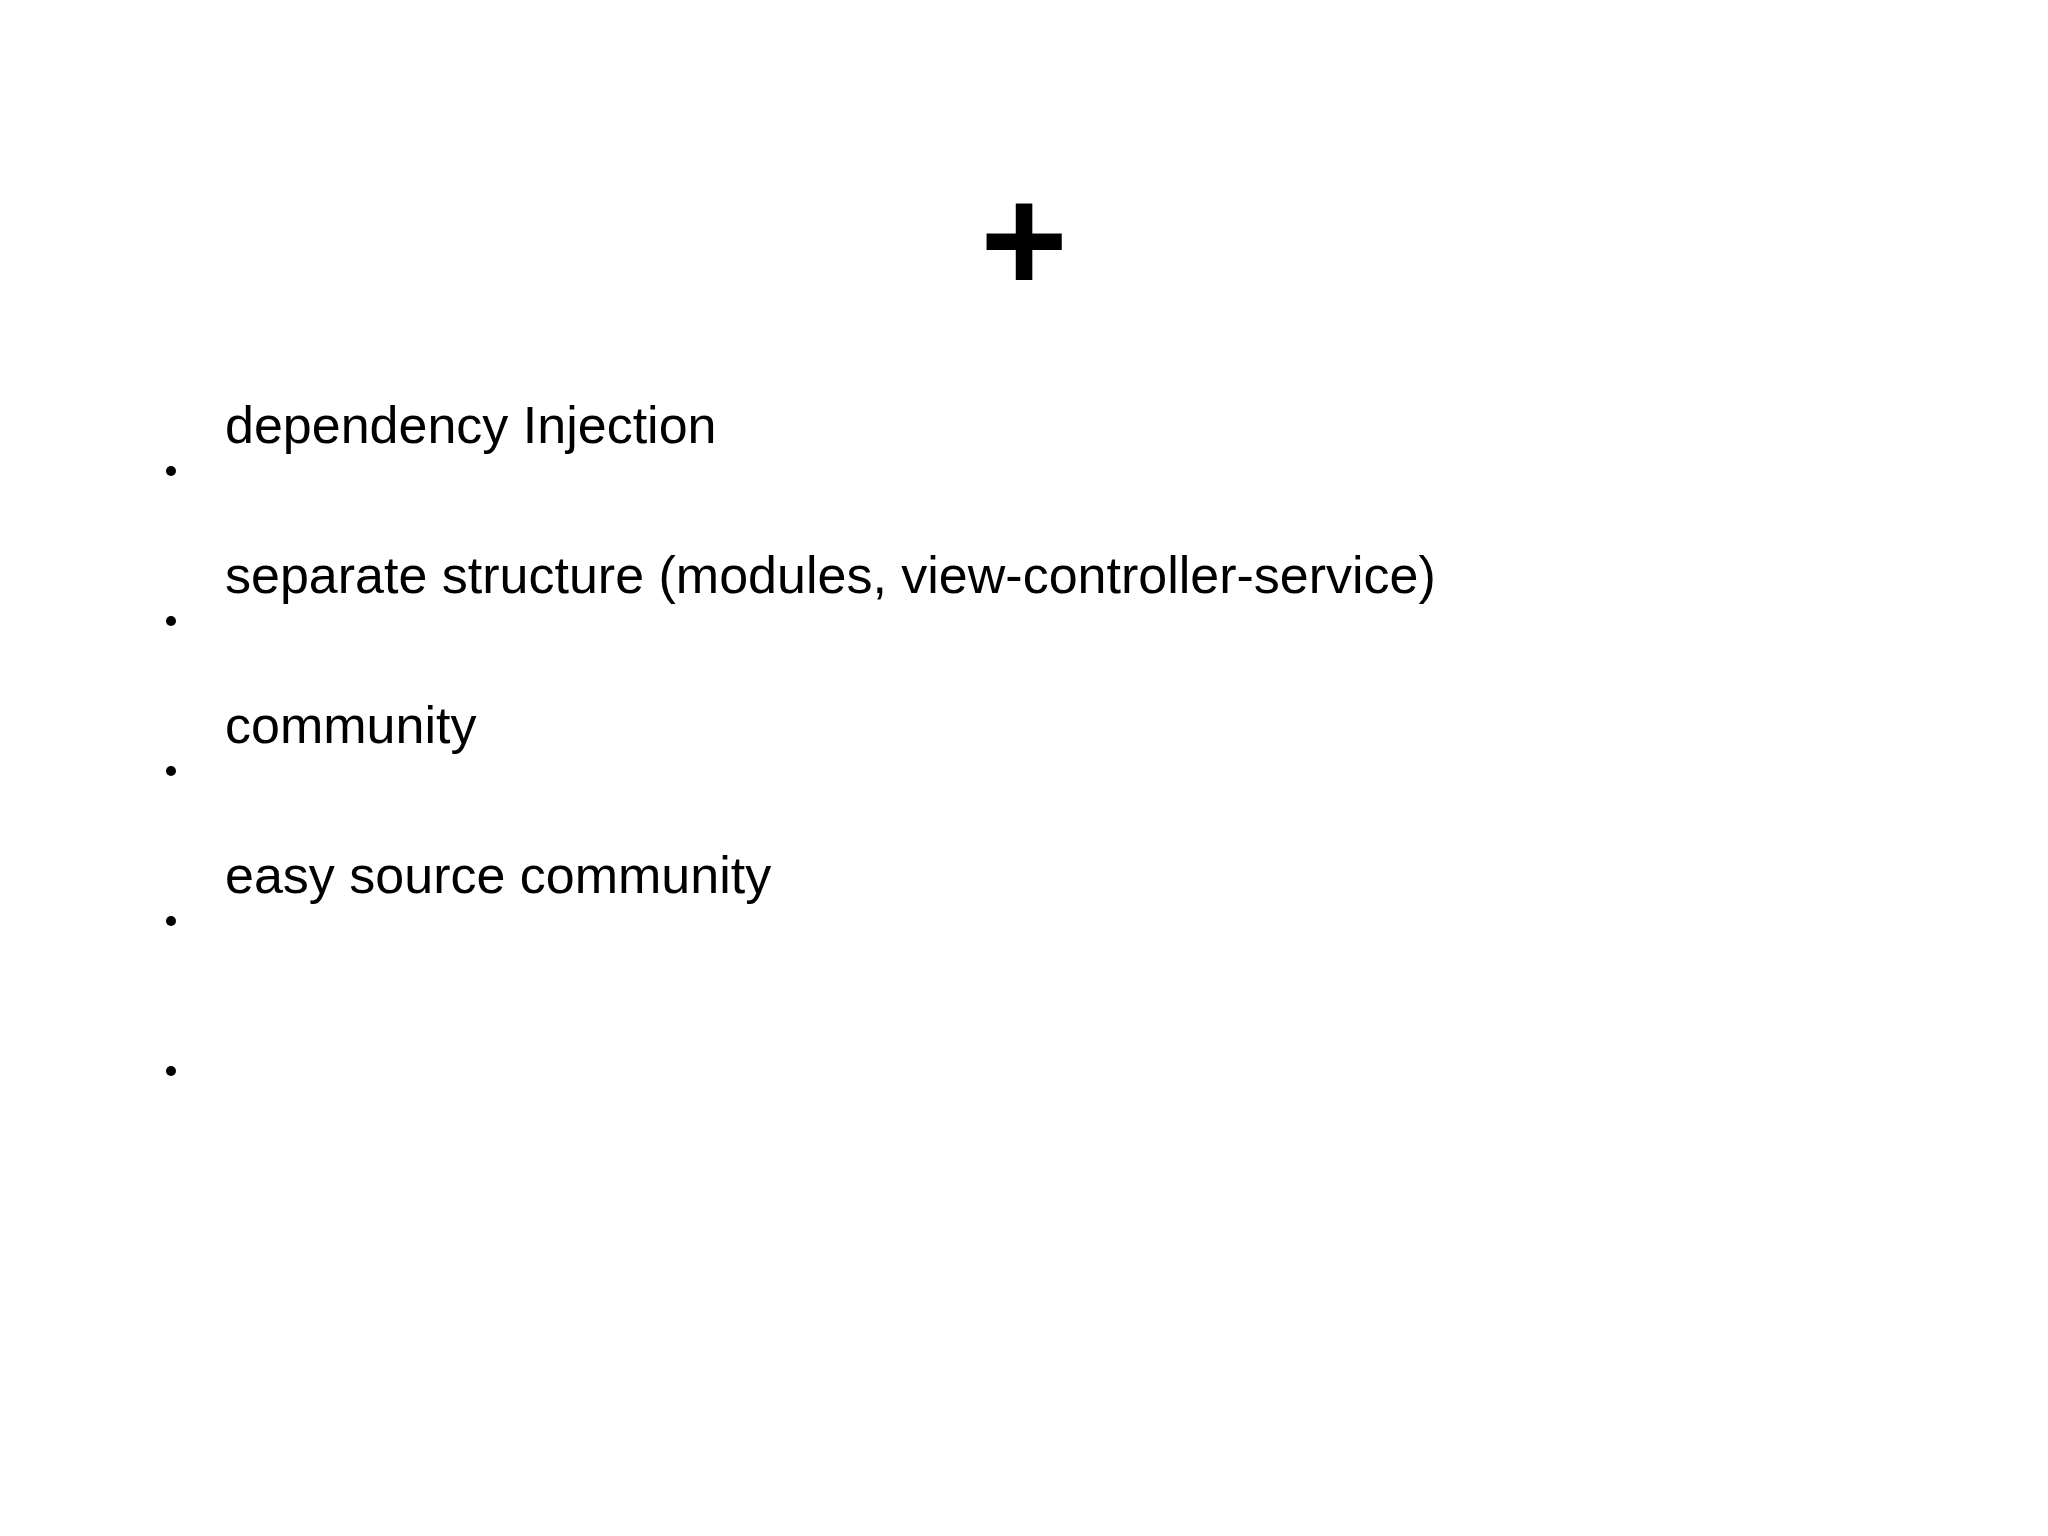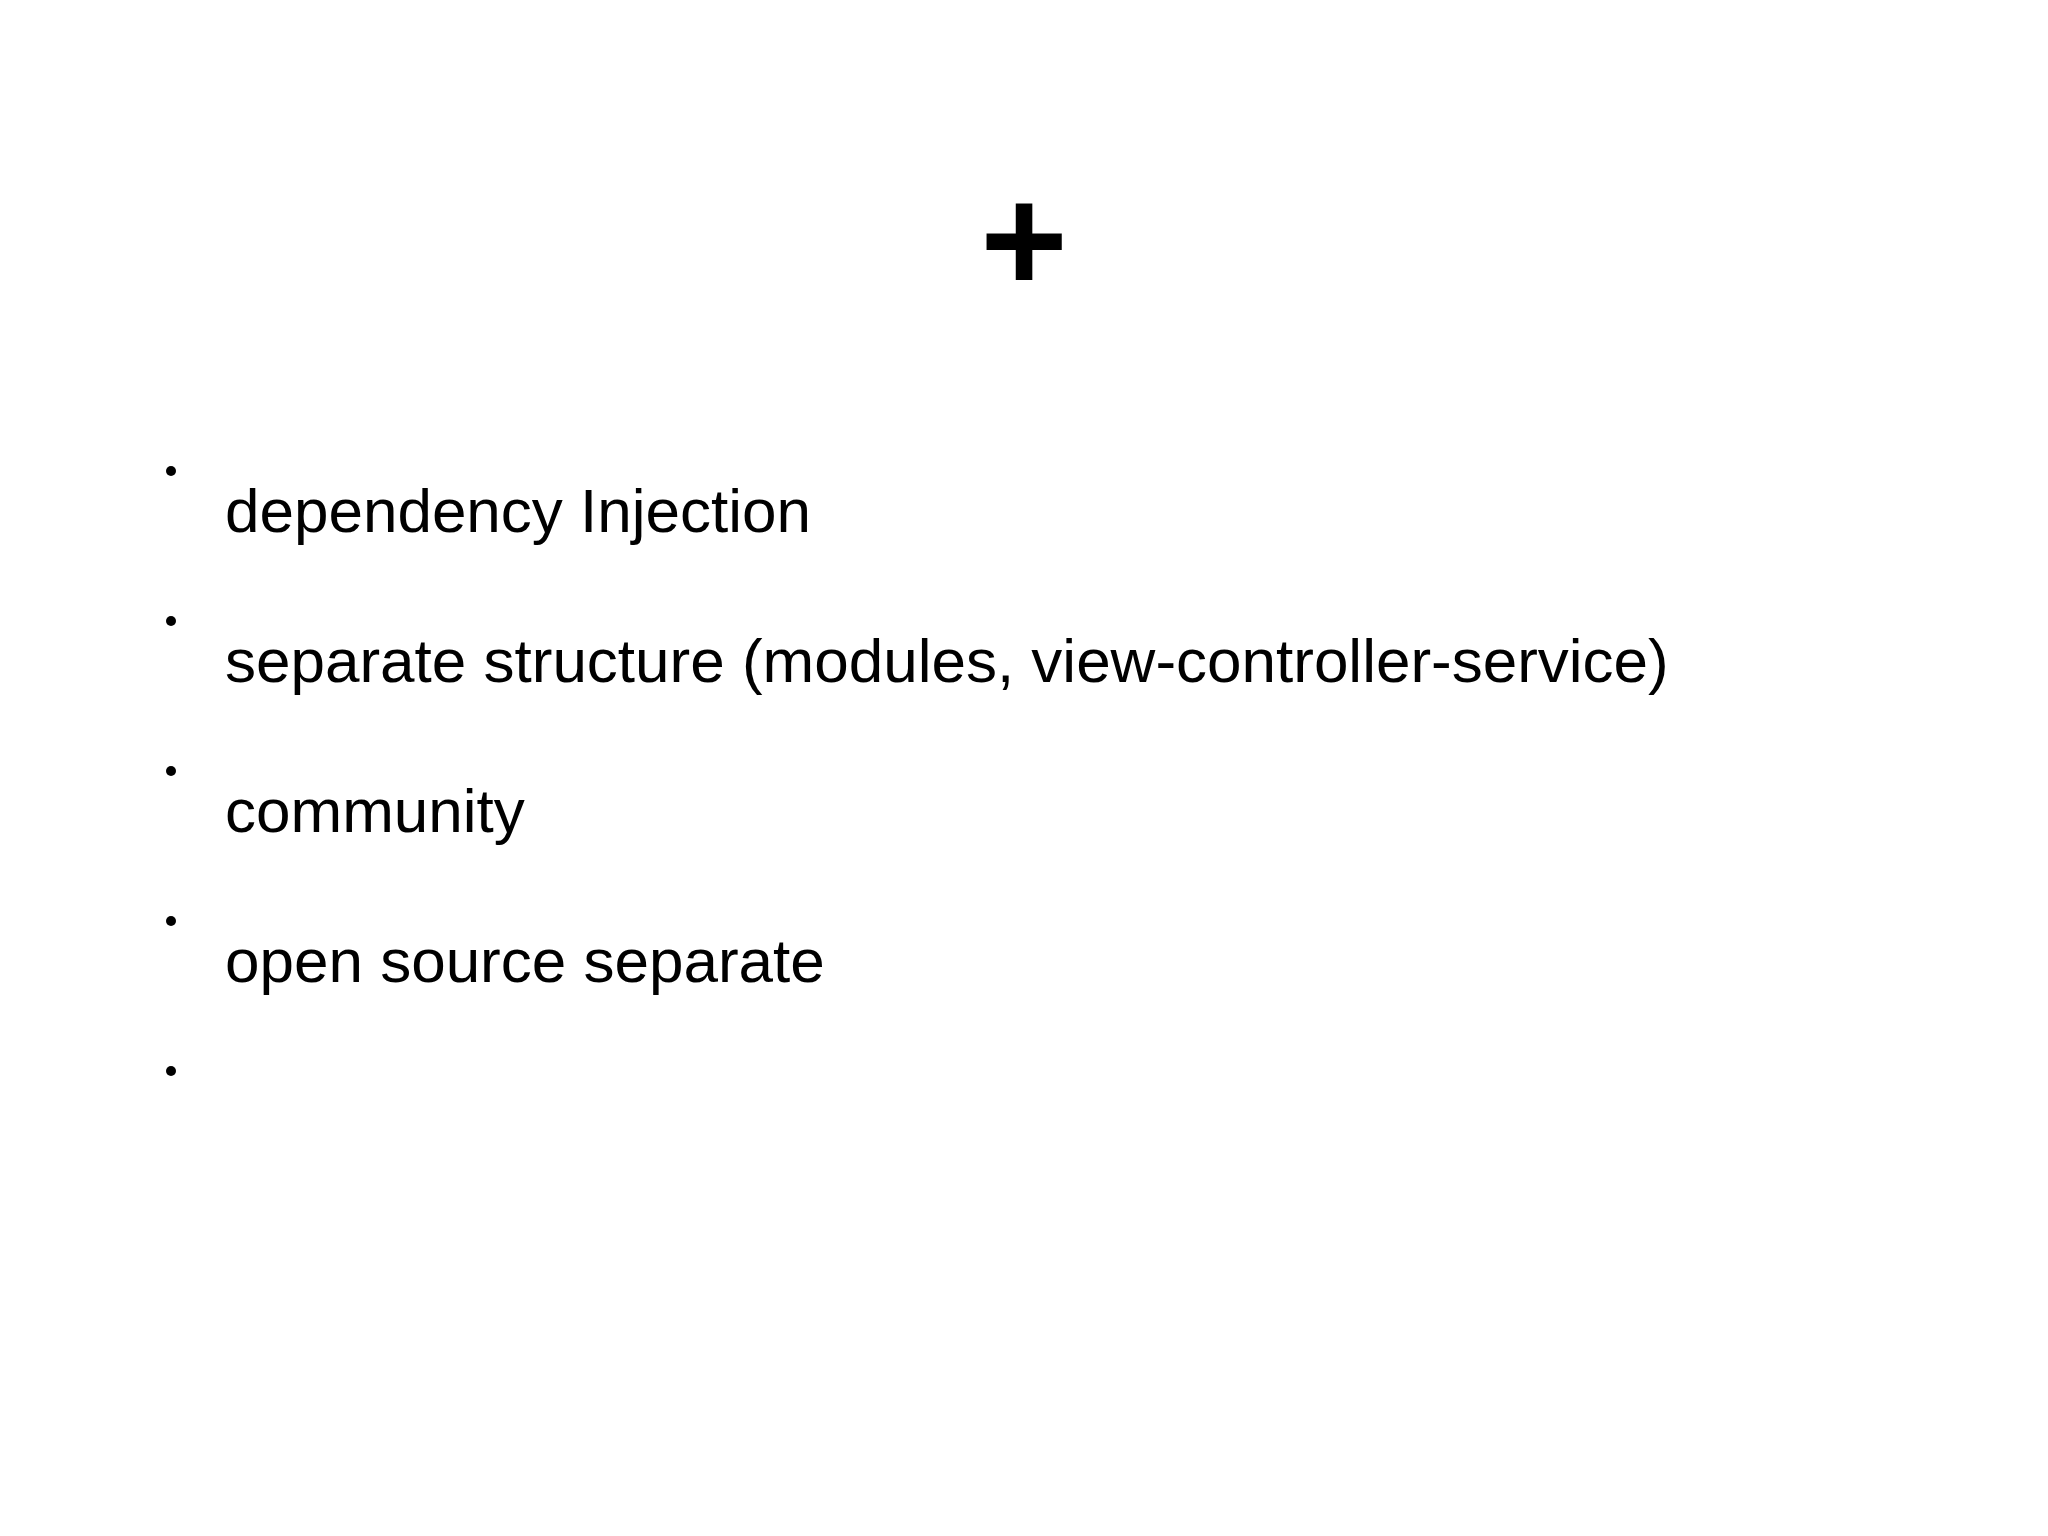--- a/index.html
+++ b/index.html
@@ -46,23 +46,23 @@
     left: 0;
     right: 0;
     margin: 0;
     padding: 0;
     list-style: none;
   }
   .bullet {
     position: relative;
     height: 150px;
     display: flex;
-    align-items: flex-end;
+    align-items: flex-start;
     padding-left: 225px;
-    font-size: 62px;
+    font-size: 52px;
     line-height: 1.15;
     white-space: nowrap;
     color: var(--fg);
   }
   .dot {
     position: absolute;
     left: 166px;
     top: 50%;
     margin-top: -5px;
     width: 10px;
@@ -85,19 +85,19 @@
     <li class="bullet">
       <span class="dot"></span>
       <span>separate structure (modules, view-controller-service)</span>
     </li>
     <li class="bullet">
       <span class="dot"></span>
       <span>community</span>
     </li>
     <li class="bullet">
       <span class="dot"></span>
-      <span>open source separate</span>
+      <span>easy source community</span>
     </li>
     <li class="bullet">
       <span class="dot"></span>
     </li>
   </ul>
 </div>
 
 </body></html>

